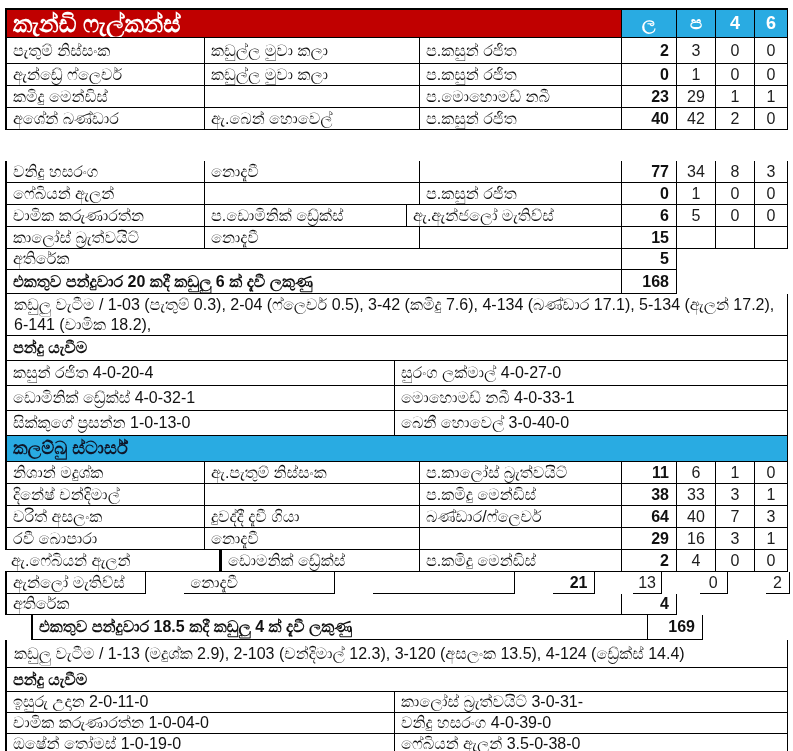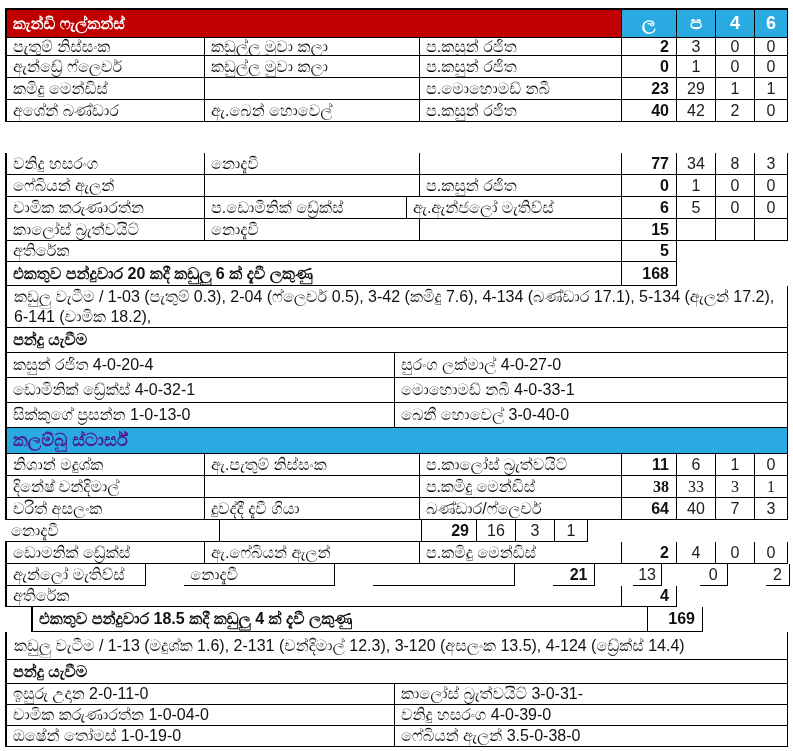--- a/index.html
+++ b/index.html
@@ -24,25 +24,25 @@
   .bt{border-top:2px solid #000;}
   .nb{border:none;}
   .name{width:200px;}
   .out{width:215px;}
   .bwl{width:202px;}
   .runs{width:55px;justify-content:flex-end;font-weight:bold;padding-right:7px;}
   .balls{width:39px;justify-content:center;padding:0 2px;}
   .fours{width:39px;justify-content:center;padding:0 2px;}
   .sixes{width:33px;justify-content:center;padding:0 2px;}
   .statnum{color:#1c1c1c;font-weight:400;}
-  .teamcell{width:617px;font-weight:bold;color:#fff;font-size:16px;}
+  .teamcell{width:617px;font-weight:bold;color:#fff;font-size:24px;}
   .statshead{justify-content:center;font-weight:bold;color:#fff;font-size:18px;}
   .red{background:#C00000;}
   .blue{background:#29ABE2;}
-  .bluefull{width:783px;font-weight:bold;color:#4c1d95;font-size:18px;}
+  .bluefull{width:783px;font-weight:bold;color:#0f172a;font-size:18px;}
   .lbl{width:617px;}
   .filler{width:111px;border:none;background:#fff;}
   .bold{font-weight:bold;}
   .fow{width:783px;white-space:normal;line-height:20px;align-items:center;padding:1px 7px;}
   .btitle{width:783px;font-weight:bold;}
   .bowlL{width:390px;}
   .bowlR{width:393px;}
   .nbb{border-bottom:none;}
 </style>
 </head>
@@ -50,21 +50,21 @@
 
 <div class="page">
   <div class="tbl" id="tbl">
       <div class="row" style="height: 30px;">
         <div class="c teamcell red bl bt">කැන්ඩි ෆැල්කන්ස්</div>
         <div class="c runs statshead blue bt">ල</div>
         <div class="c balls statshead blue bt">ප</div>
         <div class="c fours statshead blue bt">4</div>
         <div class="c sixes statshead blue bt">6</div>
       </div>
-      <div class="row" style="height: 18px;">
+      <div class="row" style="height: 26px;">
         <div class="c name bl">පැතුම් නිස්සංක</div>
         <div class="c out">කඩුල්ල මුවා කලා</div>
         <div class="c bwl">ප.කසුන් රජිත</div>
         <div class="c runs">2</div>
         <div class="c balls statnum">3</div>
         <div class="c fours statnum">0</div>
         <div class="c sixes statnum">0</div>
       </div>
       <div class="row" style="height: 22px;">
         <div class="c name bl">ඇන්ඩ්‍රේ ෆ්ලෙචර්</div>
@@ -162,49 +162,50 @@
       </div>
       <div class="row" style="height: 22px;">
         <div class="c name bl">නිශාන් මදුශ්ක</div>
         <div class="c out">ඇ.පැතුම් නිස්සංක</div>
         <div class="c bwl">ප.කාලෝස් බ්‍රැත්වයිට්</div>
         <div class="c runs">11</div>
         <div class="c balls statnum">6</div>
         <div class="c fours statnum">1</div>
         <div class="c sixes statnum">0</div>
       </div>
-      <div class="row" style="height: 22px; font-family: Liberation Serif, serif;">
+      <div class="row" style="height: 22px;">
         <div class="c name bl">දිනේෂ් චන්දිමාල්</div>
         <div class="c out"></div>
         <div class="c bwl">ප.කමිදු මෙන්ඩිස්</div>
         <div class="c runs">38</div>
         <div class="c balls statnum">33</div>
         <div class="c fours statnum">3</div>
         <div class="c sixes statnum">1</div>
       </div>
       <div class="row" style="height: 22px;">
         <div class="c name bl">චරිත් අසලංක</div>
         <div class="c out">දුවද්දී දැවී ගියා</div>
         <div class="c bwl">බණ්ඩාර/ෆ්ලෙචර්</div>
         <div class="c runs">64</div>
         <div class="c balls statnum">40</div>
         <div class="c fours statnum">7</div>
         <div class="c sixes statnum">3</div>
       </div>
       <div class="row" style="height: 22px;">
+        <div class="c name bl">රවී බොපාරා</div>
         <div class="c out">නොදැවී</div>
         <div class="c bwl"></div>
         <div class="c runs">29</div>
         <div class="c balls statnum">16</div>
         <div class="c fours statnum">3</div>
         <div class="c sixes statnum">1</div>
       </div>
       <div class="row" style="height: 22px;">
+        <div class="c out">ඇ.ෆේබියන් ඇලන්</div>
         <div class="c name bl">ඩොමනික් ඩ්‍රේක්ස්</div>
-        <div class="c out">ඇ.ෆේබියන් ඇලන්</div>
         <div class="c bwl">ප.කමිදු මෙන්ඩිස්</div>
         <div class="c runs">2</div>
         <div class="c balls statnum">4</div>
         <div class="c fours statnum">0</div>
         <div class="c sixes statnum">0</div>
       </div>
       <div class="row" style="height: 22px; gap: 38px;">
         <div class="c name bl">ඇන්ලෝ මැතිව්ස්</div>
         <div class="c out">නොදැවී</div>
         <div class="c bwl"></div>
@@ -217,21 +218,21 @@
         <div class="c lbl bl">අතිරේක</div>
         <div class="c runs">4</div>
         <div class="c filler nb"></div>
       </div>
       <div class="row" style="height: 25px; margin-left: 26px;">
         <div class="c lbl bl bold">එකතුව පන්දුවාර 18.5 කදී කඩුලු 4 ක් දැවී ලකුණු</div>
         <div class="c runs">169</div>
         <div class="c filler nb"></div>
       </div>
       <div class="row" style="height: 28px;">
-        <div class="c fow bl">කඩුලු වැටීම / 1-13 (මදුශ්ක 1.6), 2-131 (චන්දිමාල් 12.3), 3-120 (අසලංක 13.5), 4-124 (ඩ්‍රේක්ස් 14.4)</div>
+        <div class="c fow bl">කඩුලු වැටීම / 1-13 (මදුශ්ක 2.9), 2-103 (චන්දිමාල් 12.3), 3-120 (අසලංක 13.5), 4-124 (ඩ්‍රේක්ස් 14.4)</div>
       </div>
       <div class="row" style="height: 24px;">
         <div class="c btitle bl">පන්දු යැවීම</div>
       </div>
       <div class="row" style="height: 21px;">
         <div class="c bowlL bl">ඉසුරු උදාන 2-0-11-0</div>
         <div class="c bowlR">කාලෝස් බ්‍රැත්වයිට් 3-0-31-</div>
       </div>
       <div class="row" style="height: 21px;">
         <div class="c bowlL bl">චාමික කරුණාරත්න 1-0-04-0</div>

